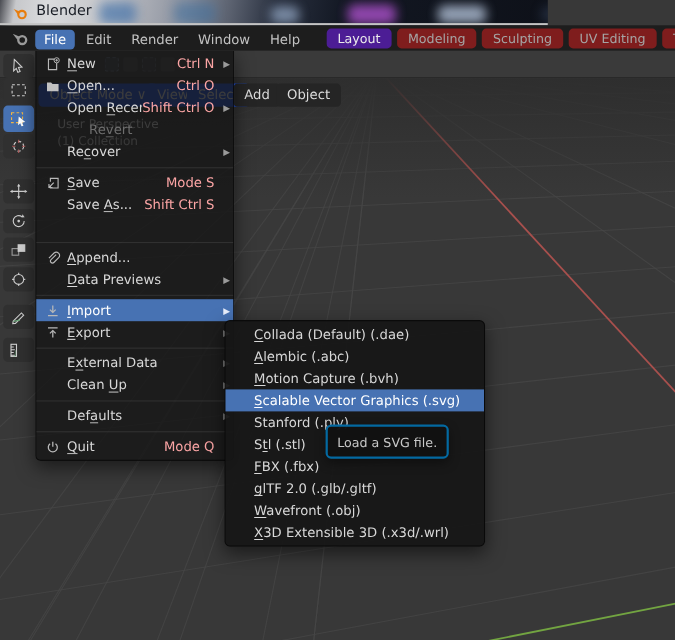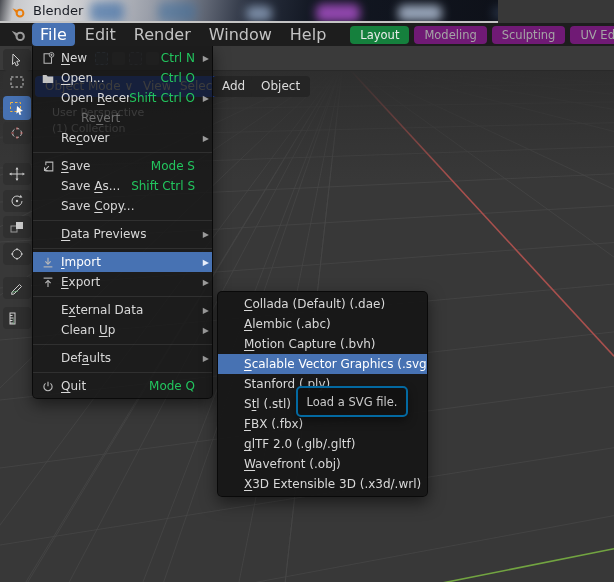--- a/index.html
+++ b/index.html
@@ -18,25 +18,25 @@
   .titlebar .blob{ position:absolute; filter:blur(5px); border-radius:6px; }
   .tb-logo{ position:absolute; left:11px; top:4px; z-index:2; }
   .tb-title{ position:absolute; left:33px; top:3px; font-size:13px; color:#181c24; z-index:2; }
   .tb-border{ position:absolute; left:0; top:21px; width:614px; height:2px; background:#c4c4c4; z-index:3; }
   
   .menubar{
     position:absolute; left:0; top:23px; width:614px; height:23px; background:#1d1d1d;
     display:flex; align-items:center; z-index:29; overflow:hidden;
   }
   .mb-logo{ margin-left:6px; width:24px; flex:0 0 auto; display:flex; justify-content:center;}
-  .mb-item{ font-size:16px; color:#c3c3c3; padding:2px 8px; border-radius:4px; margin-left:2px; white-space:nowrap;}
+  .mb-item{ font-size:12px; color:#c3c3c3; padding:2px 8px; border-radius:4px; margin-left:2px; white-space:nowrap;}
   .mb-item.active{ background:#4772b3; color:#fff; }
   .tabs{ display:flex; margin-left:16px; gap:5px; }
-  .tab{ font-size:11.5px; color:#a5a5a5; background:#701a75; border-radius:4px; padding:2px 10px; white-space:nowrap; }
-  .tab.active{ background:#15803d; color:#ececec; }
+  .tab{ font-size:11.5px; color:#a5a5a5; background:#7f1d1d; border-radius:4px; padding:2px 10px; white-space:nowrap; }
+  .tab.active{ background:#4c1d95; color:#ececec; }
   
   .viewport{ position:absolute; left:0; top:46px; width:614px; height:536px; }
   svg.grid{ position:absolute; left:0; top:0; z-index:0; }
   .toolheader{
     position:absolute; left:0; top:0; width:614px; height:25px;
     background:#3a3a3a; border-bottom:1px solid rgba(0,0,0,.28); z-index:1;
   }
   .ghost-sq{ position:absolute; top:6px; width:13px; height:13px; border-radius:2px; }
   .pill{
     position:absolute; top:30px; height:21px; border-radius:4px; background:#252525;
@@ -51,25 +51,25 @@
     display:flex; align-items:center; justify-content:center;
   }
   .tool-btn.active{ background:#4772b3; }
   
   .menu-panel{
     position:absolute; z-index:10; background:rgba(21,21,21,0.8);
     box-shadow:0 6px 16px rgba(0,0,0,.5); border:1px solid rgba(0,0,0,.6);
     padding:2px 0;
   }
   .file-menu{ left:32px; top:0px; width:181px; border-radius:0 0 5px 5px; border-top:none;}
-  .import-menu{ left:217px; top:245px; width:211px; border-radius:5px; z-index:11; background:rgba(22,22,22,0.94);}
+  .import-menu{ left:204px; top:245px; width:237px; border-radius:5px; z-index:11; background:rgba(22,22,22,0.94);}
   .mi{ height:20px; display:flex; align-items:center; font-size:12px; color:#d8d8d8; white-space:nowrap;}
   .mi .ic{ width:14px; height:15px; margin-left:8px; margin-right:6px; flex:0 0 auto; }
   .mi .lbl{ flex:1 1 auto; overflow:hidden;}
-  .mi .sc{ color:#22c55e; margin-right:3px; }
+  .mi .sc{ color:#fca5a5; margin-right:3px; }
   .mi .arr{ width:11px; margin-right:3px; color:#9a9a9a; font-size:8px; text-align:right; flex:0 0 auto;}
   .mi.hl{ background:#4772b3; color:#fff; }
   .mi.hl .sc,.mi.hl .arr{ color:#e8eefb; }
   .mi.dis{ color:#6e6e6e;gap:20px; }
   .msep{ height:8px; position:relative; }
   .msep::after{ content:""; position:absolute; left:0; right:0; top:4px; height:1px; background:rgba(255,255,255,.09); }
   .import-menu .mi .lbl{ margin-left:26px; }
   .u{ text-decoration:underline; text-underline-offset:2px; }
   
   .tooltip{
@@ -303,25 +303,32 @@
           <span class="arr"></span>
         </div>
         <div class="mi">
           <span class="ic"></span>
           <span class="lbl"><span>Save <span class="u">A</span>s...</span></span>
           <span class="sc">Shift Ctrl S</span>
           <span class="arr"></span>
         </div>
         <div class="mi">
           <span class="ic"></span>
-          <span class="lbl"><span>Save <span class="u">C</span>opy...</span></span>
-          <span class="sc"></span>
-          <span class="arr"></span>
-        </div>
-        <div class="msep"></div>
+          <span class="sc"></span>
+          <span class="arr"></span>
+        </div>
+        <div class="msep"></div>
+        <div class="mi">
+          <span class="ic"><svg width="14" height="15" viewBox="0 0 16 16">
+              <path d="M11.5 4.5 6.2 9.8a2.05 2.05 0 0 0 2.9 2.9l5-5a3.4 3.4 0 0 0-4.8-4.8L4 8.2" fill="none" stroke="#b9b9b9" stroke-width="1.2"></path>
+            </svg></span>
+          <span class="lbl"><span><span class="u">A</span>ppend...</span></span>
+          <span class="sc"></span>
+          <span class="arr"></span>
+        </div>
         <div class="mi">
           <span class="ic"></span>
           <span class="lbl"><span><span class="u">D</span>ata Previews</span></span>
           <span class="sc"></span>
           <span class="arr">▶</span>
         </div>
         <div class="msep"></div>
         <div class="mi hl">
           <span class="ic"><svg width="14" height="15" viewBox="0 0 16 16">
               <g fill="none" stroke="#b9b9b9" stroke-width="1.3">

